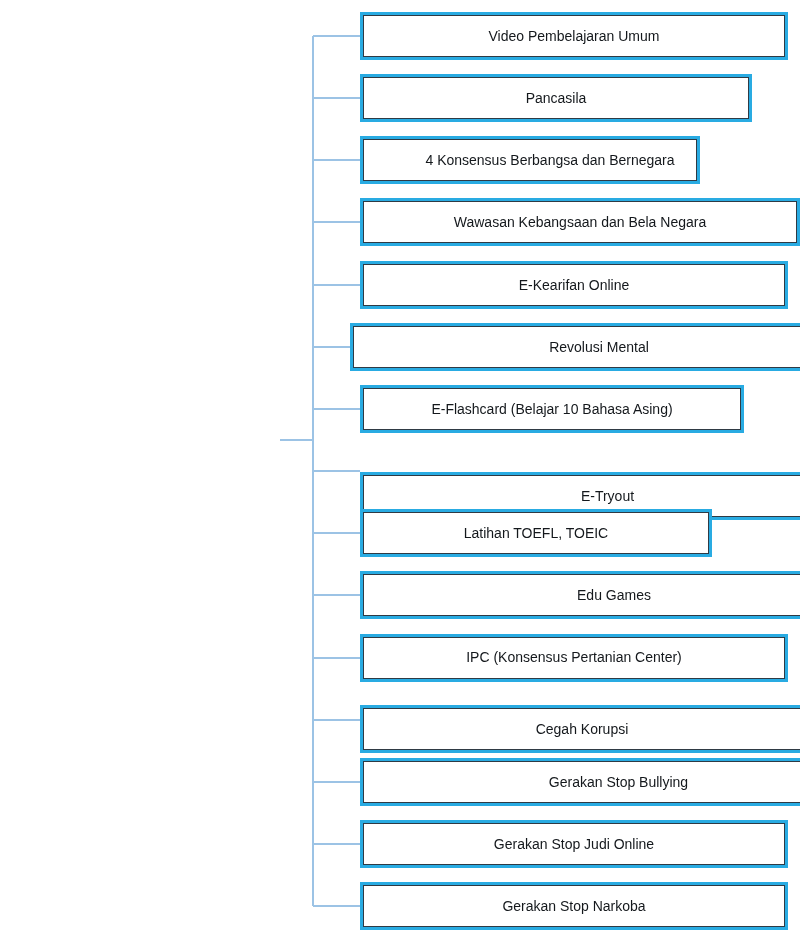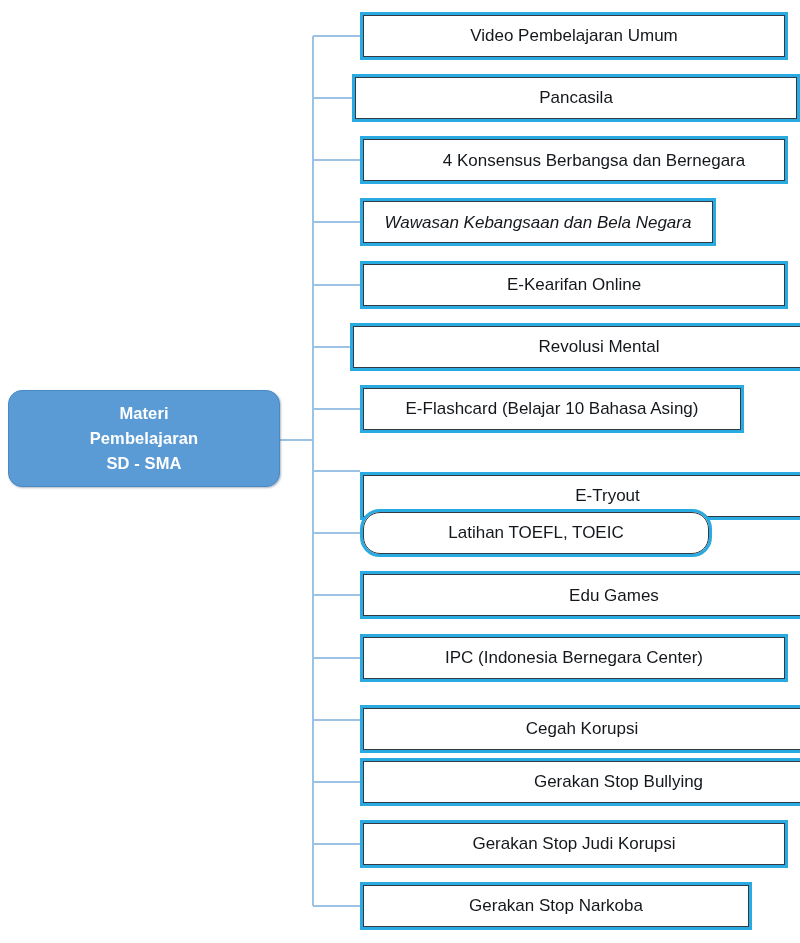--- a/index.html
+++ b/index.html
@@ -67,21 +67,21 @@
     background: #ffffff;
     border: 3px solid #29ABE2;
     outline: 1px solid #2F3A44;
     outline-offset: -4px;
     display: flex;
     align-items: center;
     justify-content: center;
   }
   .child-label {
     color: #14181C;
-    font-size: 17px;
+    font-size: 14px;
     line-height: 1.15;
     text-align: left;
     white-space: nowrap;
   }
 </style>
 </head>
 <body>
 
 <div id="diagram">
 
@@ -98,67 +98,62 @@
       <line x1="313" y1="471.05" x2="360" y2="471.05" stroke="#9CC3E5" stroke-width="2" shape-rendering="crispEdges"></line>
       <line x1="313" y1="533.2" x2="360" y2="533.2" stroke="#9CC3E5" stroke-width="2" shape-rendering="crispEdges"></line>
       <line x1="313" y1="595.35" x2="360" y2="595.35" stroke="#9CC3E5" stroke-width="2" shape-rendering="crispEdges"></line>
       <line x1="313" y1="657.5" x2="360" y2="657.5" stroke="#9CC3E5" stroke-width="2" shape-rendering="crispEdges"></line>
       <line x1="313" y1="719.65" x2="360" y2="719.65" stroke="#9CC3E5" stroke-width="2" shape-rendering="crispEdges"></line>
       <line x1="313" y1="781.8" x2="360" y2="781.8" stroke="#9CC3E5" stroke-width="2" shape-rendering="crispEdges"></line>
       <line x1="313" y1="843.9499999999999" x2="360" y2="843.9499999999999" stroke="#9CC3E5" stroke-width="2" shape-rendering="crispEdges"></line>
       <line x1="313" y1="906.1" x2="360" y2="906.1" stroke="#9CC3E5" stroke-width="2" shape-rendering="crispEdges"></line>
     </svg>
 
-  <div class="root-node">
-    <div class="root-label">Materi
-Pembelajaran
-SD - SMA</div>
-  </div>
 
   <div id="children-layer">
       <div class="child-node" style="top: 12px; left: 360px; width: 428px;">
         <div class="child-label">Video Pembelajaran Umum</div>
       </div>
-      <div class="child-node" style="top: 74.15px; left: 352px; width: 448px;">
+      <div class="child-node" style="top: 74.15px; left: 360px; width: 392px;">
         <div class="child-label">Pancasila</div>
       </div>
-      <div class="child-node" style="top: 136.3px; left: 360px; width: 428px; padding-left: 40px;">
+      <div class="child-node" style="top: 136.3px; left: 360px; width: 340px; padding-left: 40px;">
         <div class="child-label">4 Konsensus Berbangsa dan Bernegara</div>
       </div>
-      <div class="child-node" style="top: 198.45px; left: 360px; width: 356px; font-style: italic;">
+      <div class="child-node" style="top: 198.45px; left: 360px; width: 440px;">
         <div class="child-label">Wawasan Kebangsaan dan Bela Negara</div>
       </div>
       <div class="child-node" style="top: 260.6px; left: 360px; width: 428px;">
         <div class="child-label">E-Kearifan Online</div>
       </div>
       <div class="child-node" style="top: 322.75px; left: 350px; width: 498px;">
         <div class="child-label">Revolusi Mental</div>
       </div>
       <div class="child-node" style="top: 384.9px; left: 360px; width: 384px;">
         <div class="child-label">E-Flashcard (Belajar 10 Bahasa Asing)</div>
       </div>
       <div class="child-node" style="top: 472px; left: 360px; width: 495px;">
         <div class="child-label">E-Tryout</div>
       </div>
-      <div class="child-node" style="top: 509.2px; left: 360px; width: 352px; border-radius: 20px;">
+      <div class="child-node" style="top: 509.2px; left: 360px; width: 352px;">
         <div class="child-label">Latihan TOEFL, TOEIC</div>
       </div>
       <div class="child-node" style="top: 571.35px; left: 360px; width: 508px;">
         <div class="child-label">Edu Games</div>
       </div>
       <div class="child-node" style="top: 633.5px; left: 360px; width: 428px;">
-        <div class="child-label">IPC (Indonesia Bernegara Center)</div>
+        <div class="child-label">IPC (Konsensus Pertanian Center)</div>
       </div>
       <div class="child-node" style="top: 705px; left: 360px; width: 444px;">
         <div class="child-label">Cegah Korupsi</div>
       </div>
       <div class="child-node" style="top: 757.8px; left: 360px; width: 517px;">
         <div class="child-label">Gerakan Stop Bullying</div>
       </div>
       <div class="child-node" style="top: 819.95px; left: 360px; width: 428px;">
-        <div class="child-label">Gerakan Stop Judi Korupsi</div>
+        <div class="child-label">Gerakan Stop Judi Online</div>
       </div>
-      <div class="child-node" style="top: 882.1px; left: 360px; width: 392px;">
+      <div class="child-node" style="top: 882.1px; left: 360px; width: 428px;">
         <div class="child-label">Gerakan Stop Narkoba</div>
       </div>
     </div>
 
 </div>
 
 </body></html>

